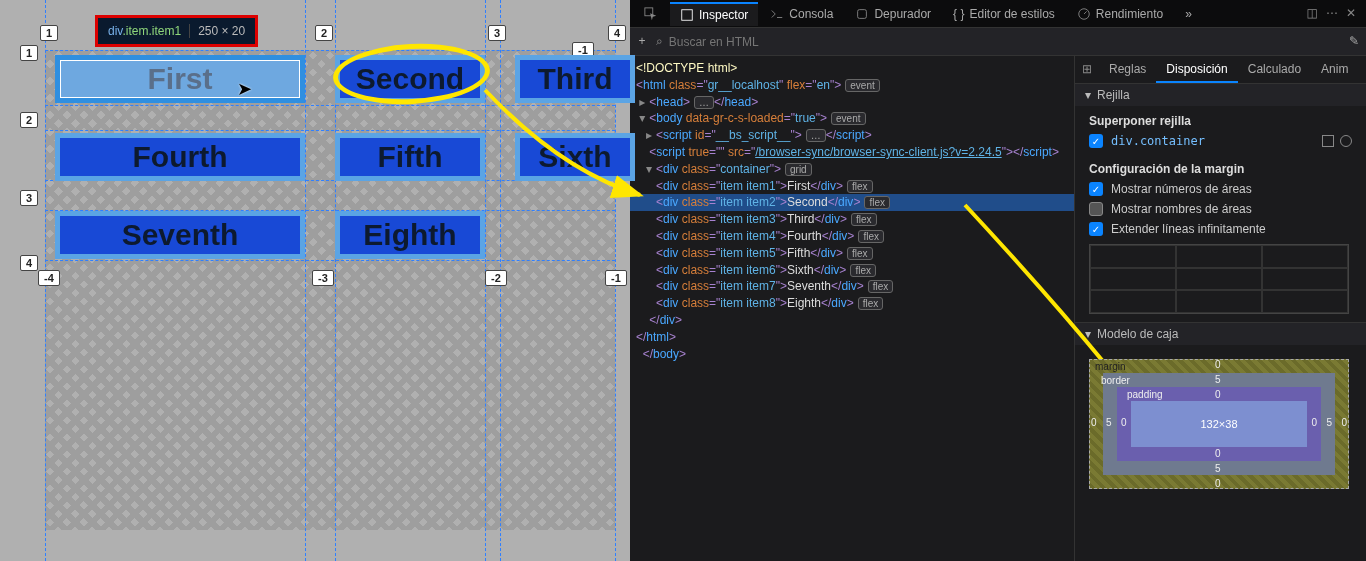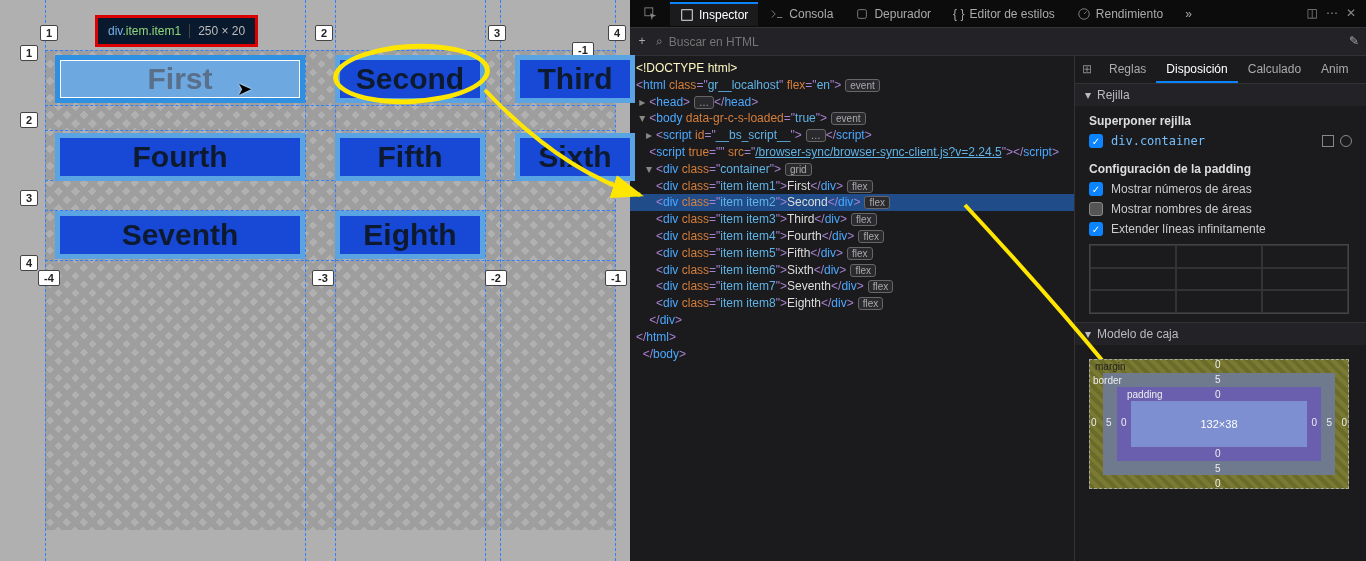--- a/index.html
+++ b/index.html
@@ -262,21 +262,21 @@
       <div class="section-body">
         <div style="font-weight:bold;color:#ddd;margin-bottom:6px">Superponer rejilla</div>
         <div class="row">
           <div class="chk on">✓</div>
           <span class="mono">div.container</span>
           <div class="tiny-icons">
               <span></span>
               <span class="circ"></span>
             </div>
         </div>
-        <div style="font-weight:bold;color:#ddd;margin:14px 0 6px">Configuración de la padding</div>
+        <div style="font-weight:bold;color:#ddd;margin:14px 0 6px">Configuración de la margin</div>
         <div class="row">
             <div class="chk on">✓</div>
             <span>Mostrar números de áreas</span>
           </div>
         <div class="row">
             <div class="chk off"></div>
             <span>Mostrar nombres de áreas</span>
           </div>
         <div class="row">
             <div class="chk on">✓</div>
@@ -301,21 +301,21 @@
         </div>
       <div class="boxmodel-wrap">
         <div class="bm">
           <div class="bm-layer bm-margin"></div>
           <div class="bm-layer bm-border"></div>
           <div class="bm-layer bm-padding"></div>
           <div class="bm-layer bm-content">
               <span>132×38</span>
             </div>
           <span class="bm-label" style="left:6px;top:2px">margin</span>
-          <span class="bm-label" style="left:4px;top:16px;color:#eee">border</span>
+          <span class="bm-label" style="left:12px;top:16px;color:#eee">border</span>
           <span class="bm-label" style="left:38px;top:30px;color:#eee">padding</span>
           <span class="bm-num" style="left:126px;top:0">0</span>
           <span class="bm-num" style="left:126px;top:15px">5</span>
           <span class="bm-num" style="left:126px;top:30px">0</span>
           <span class="bm-num" style="left:126px;bottom:30px">0</span>
           <span class="bm-num" style="left:126px;bottom:15px">5</span>
           <span class="bm-num" style="left:126px;bottom:0">0</span>
           <span class="bm-num" style="left:2px;top:58px">0</span>
           <span class="bm-num" style="left:17px;top:58px">5</span>
           <span class="bm-num" style="left:32px;top:58px">0</span>

